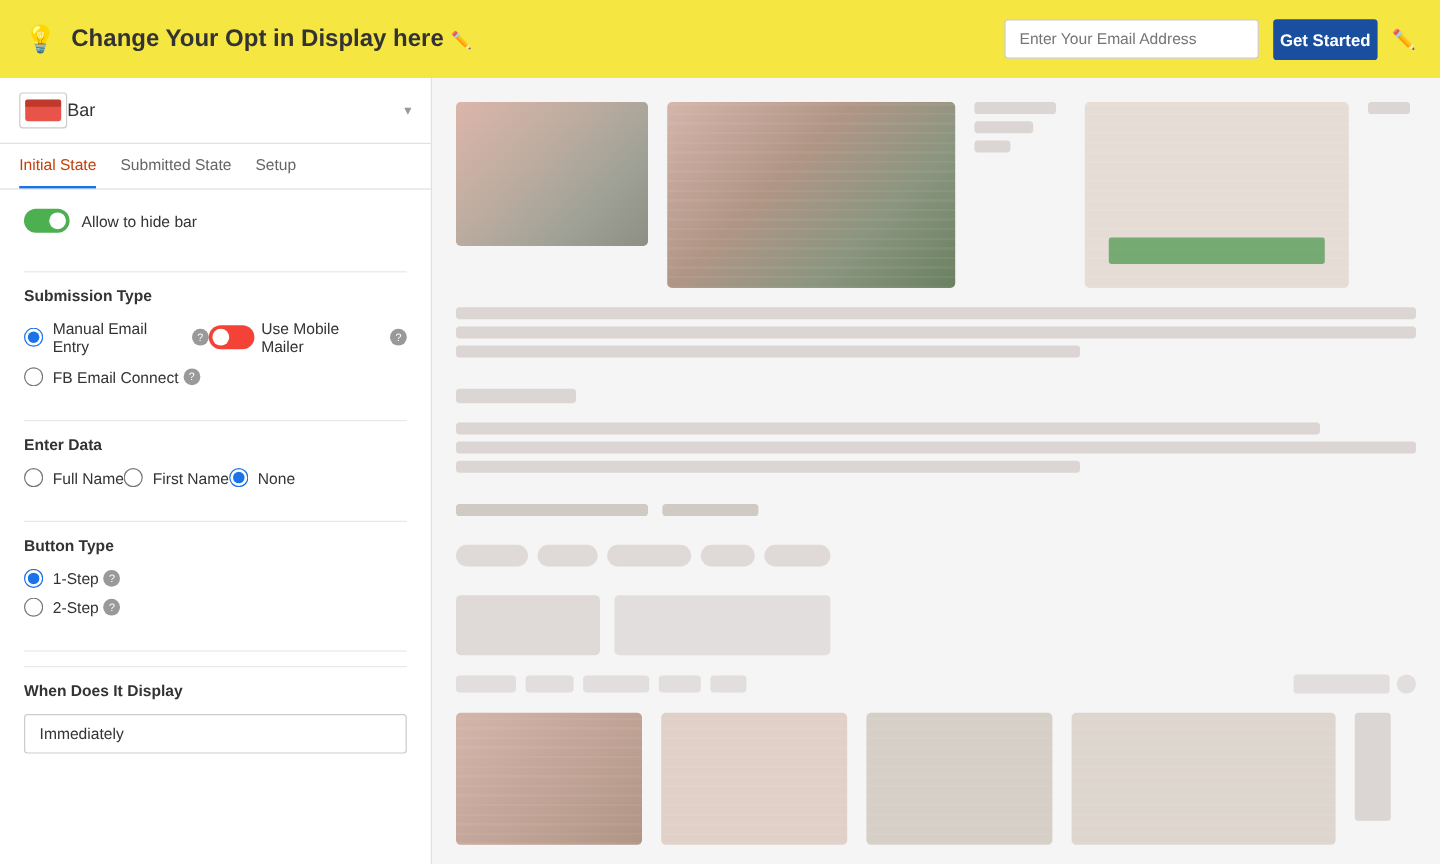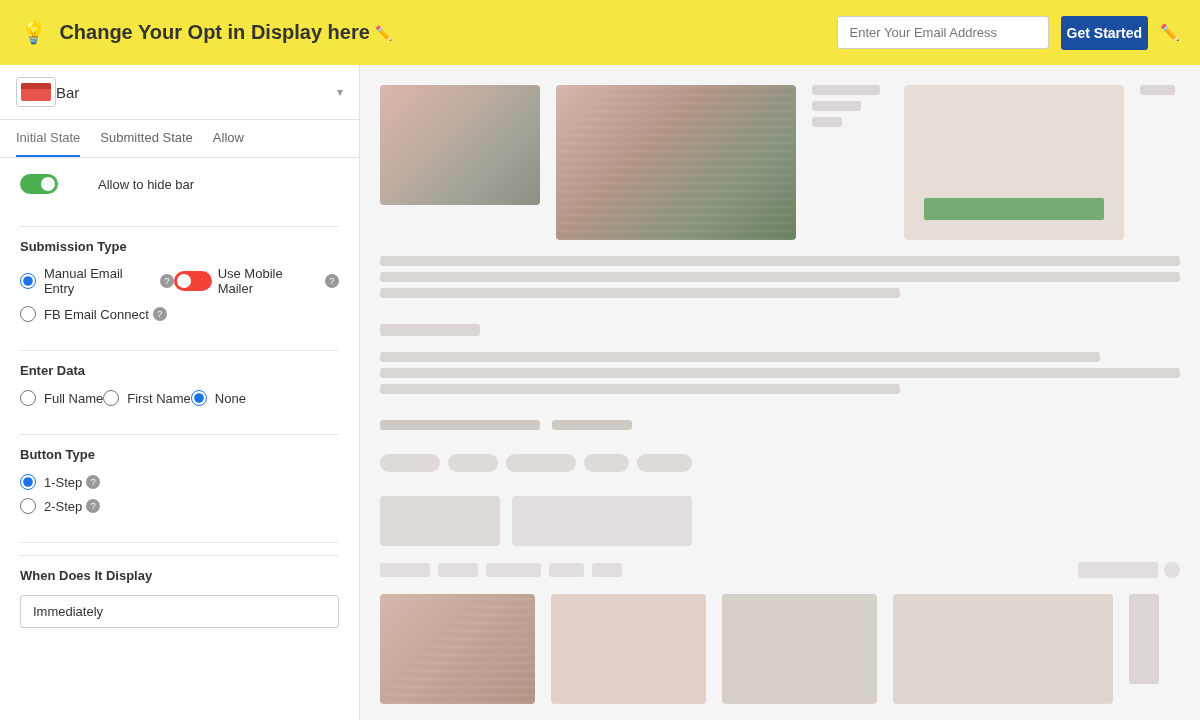--- a/index.html
+++ b/index.html
@@ -103,21 +103,21 @@
     }
     .tab {
       padding: 10px 0;
       margin-right: 20px;
       font-size: 13px;
       color: #666;
       cursor: pointer;
       border-bottom: 2px solid transparent;
     }
     .tab.active {
-      color: #737373;
+      color: #c2410c;
       border-bottom: 2px solid #1a73e8;
     }
 
     
     .section {
       padding: 0 20px 16px 20px;
     }
     .section-title {
       font-size: 13px;
       font-weight: 600;
@@ -149,21 +149,21 @@
     .toggle-slider::before {
       content: '';
       position: absolute;
       height: 14px; width: 14px;
       left: 3px; top: 3px;
       background: white;
       border-radius: 50%;
       transition: 0.3s;
       transform: translateX(18px);
     }
-    .toggle-label { font-size: 13px; color: #333; margin-left: 30px; }
+    .toggle-label { font-size: 13px; color: #333; }
 
     
     .radio-group { display: flex; flex-direction: column; gap: 8px; }
     .radio-row { display: flex; align-items: center; gap: 8px; }
     .radio-input {
       width: 16px; height: 16px;
       accent-color: #1a73e8;
       cursor: pointer;
     }
     .radio-label { font-size: 13px; color: #333; display: flex; align-items: center; gap: 4px; }
@@ -349,21 +349,21 @@
       <div class="bar-icon-preview">
         <div class="bar-icon-inner"></div>
       </div>
       <span class="bar-type-label">Bar</span>
       <span class="chevron-down">▾</span>
     </div>
 
     <div class="tabs">
       <div class="tab active">Initial State</div>
       <div class="tab">Submitted State</div>
-      <div class="tab">Allow</div>
+      <div class="tab">Setup</div>
     </div>
 
     <div class="section">
       <div class="toggle-row">
         <label class="toggle">
           <input type="checkbox" checked="" style="">
           <span class="toggle-slider"></span>
         </label>
         <span class="toggle-label">Allow to hide bar</span>
       </div>

